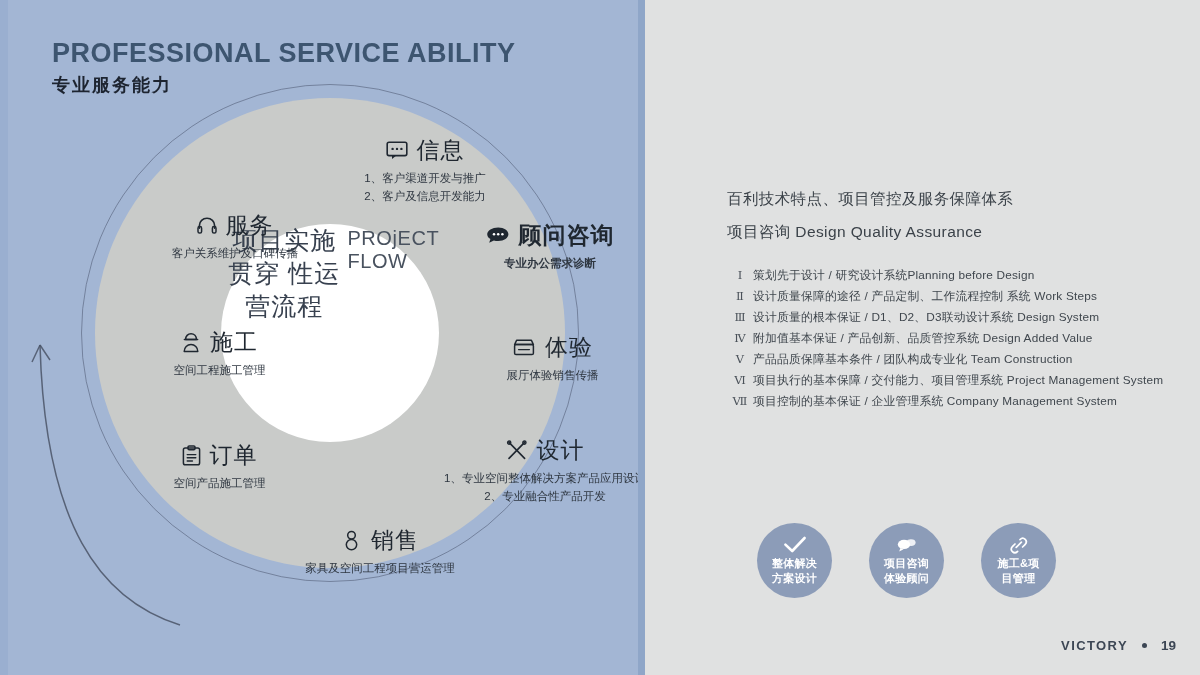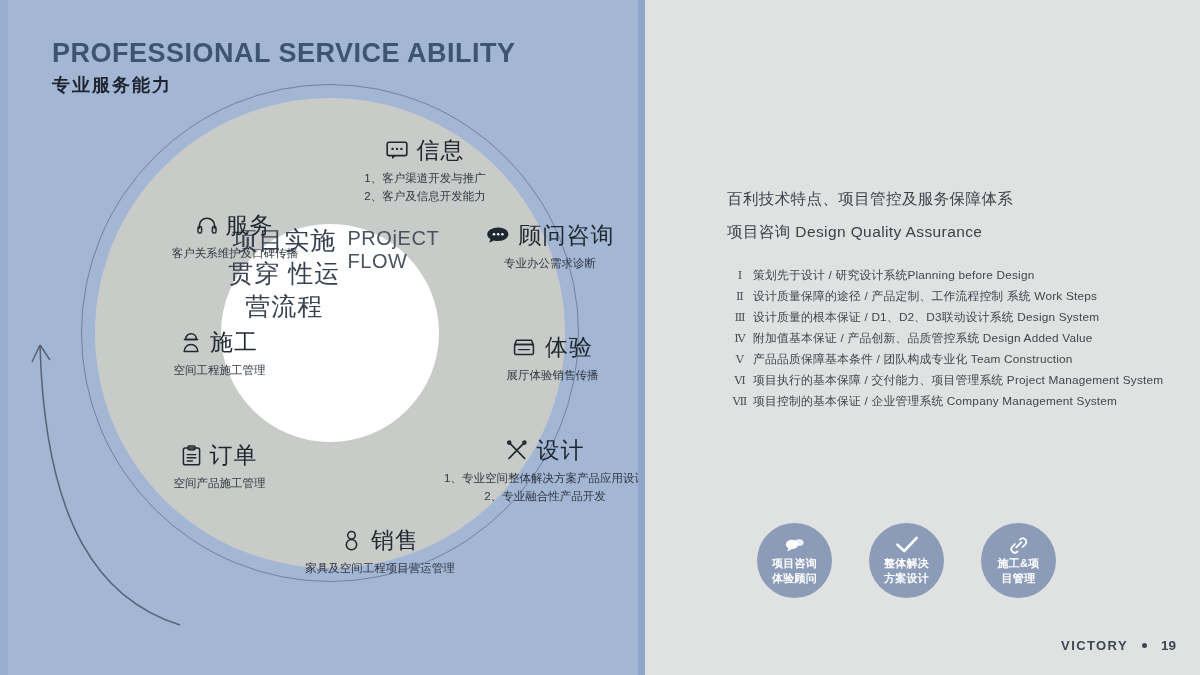--- a/index.html
+++ b/index.html
@@ -77,21 +77,21 @@
     font-size:23px;color:#1f2730;letter-spacing:1px;line-height:1.1;
   }
   .node .node-icon{display:inline-flex;align-items:center;}
   .node .node-desc{
     margin-top:7px;font-size:11.5px;color:#2e3640;line-height:1.5;
     white-space:nowrap;
   }
   .node .node-desc.multi{white-space:normal;}
 
   .n-info{left:175px;top:40px;width:310px;}
-  .n-consult{left:315px;top:125px;width:280px;}
+  .n-consult{left:315px;top:125px;width:280px;font-weight:bold;}
   .n-service{left:5px;top:115px;width:270px;}
   .n-build{left:-8px;top:232px;width:265px;}
   .n-exp{left:325px;top:237px;width:265px;}
   .n-order{left:-8px;top:345px;width:265px;}
   .n-design{left:305px;top:340px;width:290px;}
   .n-sales{left:130px;top:430px;width:310px;}
 
   .node-desc .ln{display:block;}
   .n-design .node-desc{
     font-size:11.5px;line-height:1.55;text-align:center;
@@ -331,48 +331,48 @@
       <span class="num">Ⅵ</span>
       <span class="txt">项目执行的基本保障 / 交付能力、项目管理系统  Project Management System</span>
     </div>
     <div class="rp-item">
       <span class="num">Ⅶ</span>
       <span class="txt">项目控制的基本保证 / 企业管理系统  Company Management System</span>
     </div>
   </div>
 
   <div class="badges">
+    <div class="badge">
+      <span class="b-icon">
+        <svg width="24" height="18" viewBox="0 0 24 18">
+          <path d="M2.4 8.6 L9.2 15 L21.6 2" fill="none" stroke="#ffffff" stroke-width="2.6" stroke-linecap="round" stroke-linejoin="round"></path>
+        </svg>
+      </span>
+      <span class="b-label">
+        <span class="ln">整体解决</span>
+        <span class="ln">方案设计</span>
+      </span>
+    </div>
+
     <div class="badge">
       <span class="b-icon">
         <svg width="21" height="15" viewBox="0 0 21 15">
           <ellipse cx="8" cy="6.4" rx="6.2" ry="4.6" fill="#ffffff"></ellipse>
           <path d="M4.4 10 L3.2 13.6 L7.6 11.2 Z" fill="#ffffff"></path>
           <ellipse cx="15" cy="4.6" rx="4.6" ry="3.4" fill="#ffffff" opacity=".85"></ellipse>
         </svg>
       </span>
       <span class="b-label">
         <span class="ln">项目咨询</span>
         <span class="ln">体验顾问</span>
       </span>
     </div>
 
     <div class="badge">
       <span class="b-icon">
-        <svg width="24" height="18" viewBox="0 0 24 18">
-          <path d="M2.4 8.6 L9.2 15 L21.6 2" fill="none" stroke="#ffffff" stroke-width="2.6" stroke-linecap="round" stroke-linejoin="round"></path>
-        </svg>
-      </span>
-      <span class="b-label">
-        <span class="ln">整体解决</span>
-        <span class="ln">方案设计</span>
-      </span>
-    </div>
-
-    <div class="badge">
-      <span class="b-icon">
         <svg width="20" height="19" viewBox="0 0 20 19">
           <path d="M7.2 11.4 L12.4 6.2" fill="none" stroke="#ffffff" stroke-width="1.7" stroke-linecap="round"></path>
           <path d="M11 3.6 C12.6 2 14.8 2 16.2 3.4 C17.6 4.8 17.6 7 16 8.6 L13.6 11" fill="none" stroke="#ffffff" stroke-width="1.7" stroke-linecap="round"></path>
           <path d="M8.6 15.4 C7 17 4.8 17 3.4 15.6 C2 14.2 2 12 3.6 10.4 L6 8" fill="none" stroke="#ffffff" stroke-width="1.7" stroke-linecap="round"></path>
         </svg>
       </span>
       <span class="b-label">
         <span class="ln">施工&amp;项</span>
         <span class="ln">目管理</span>
       </span>

